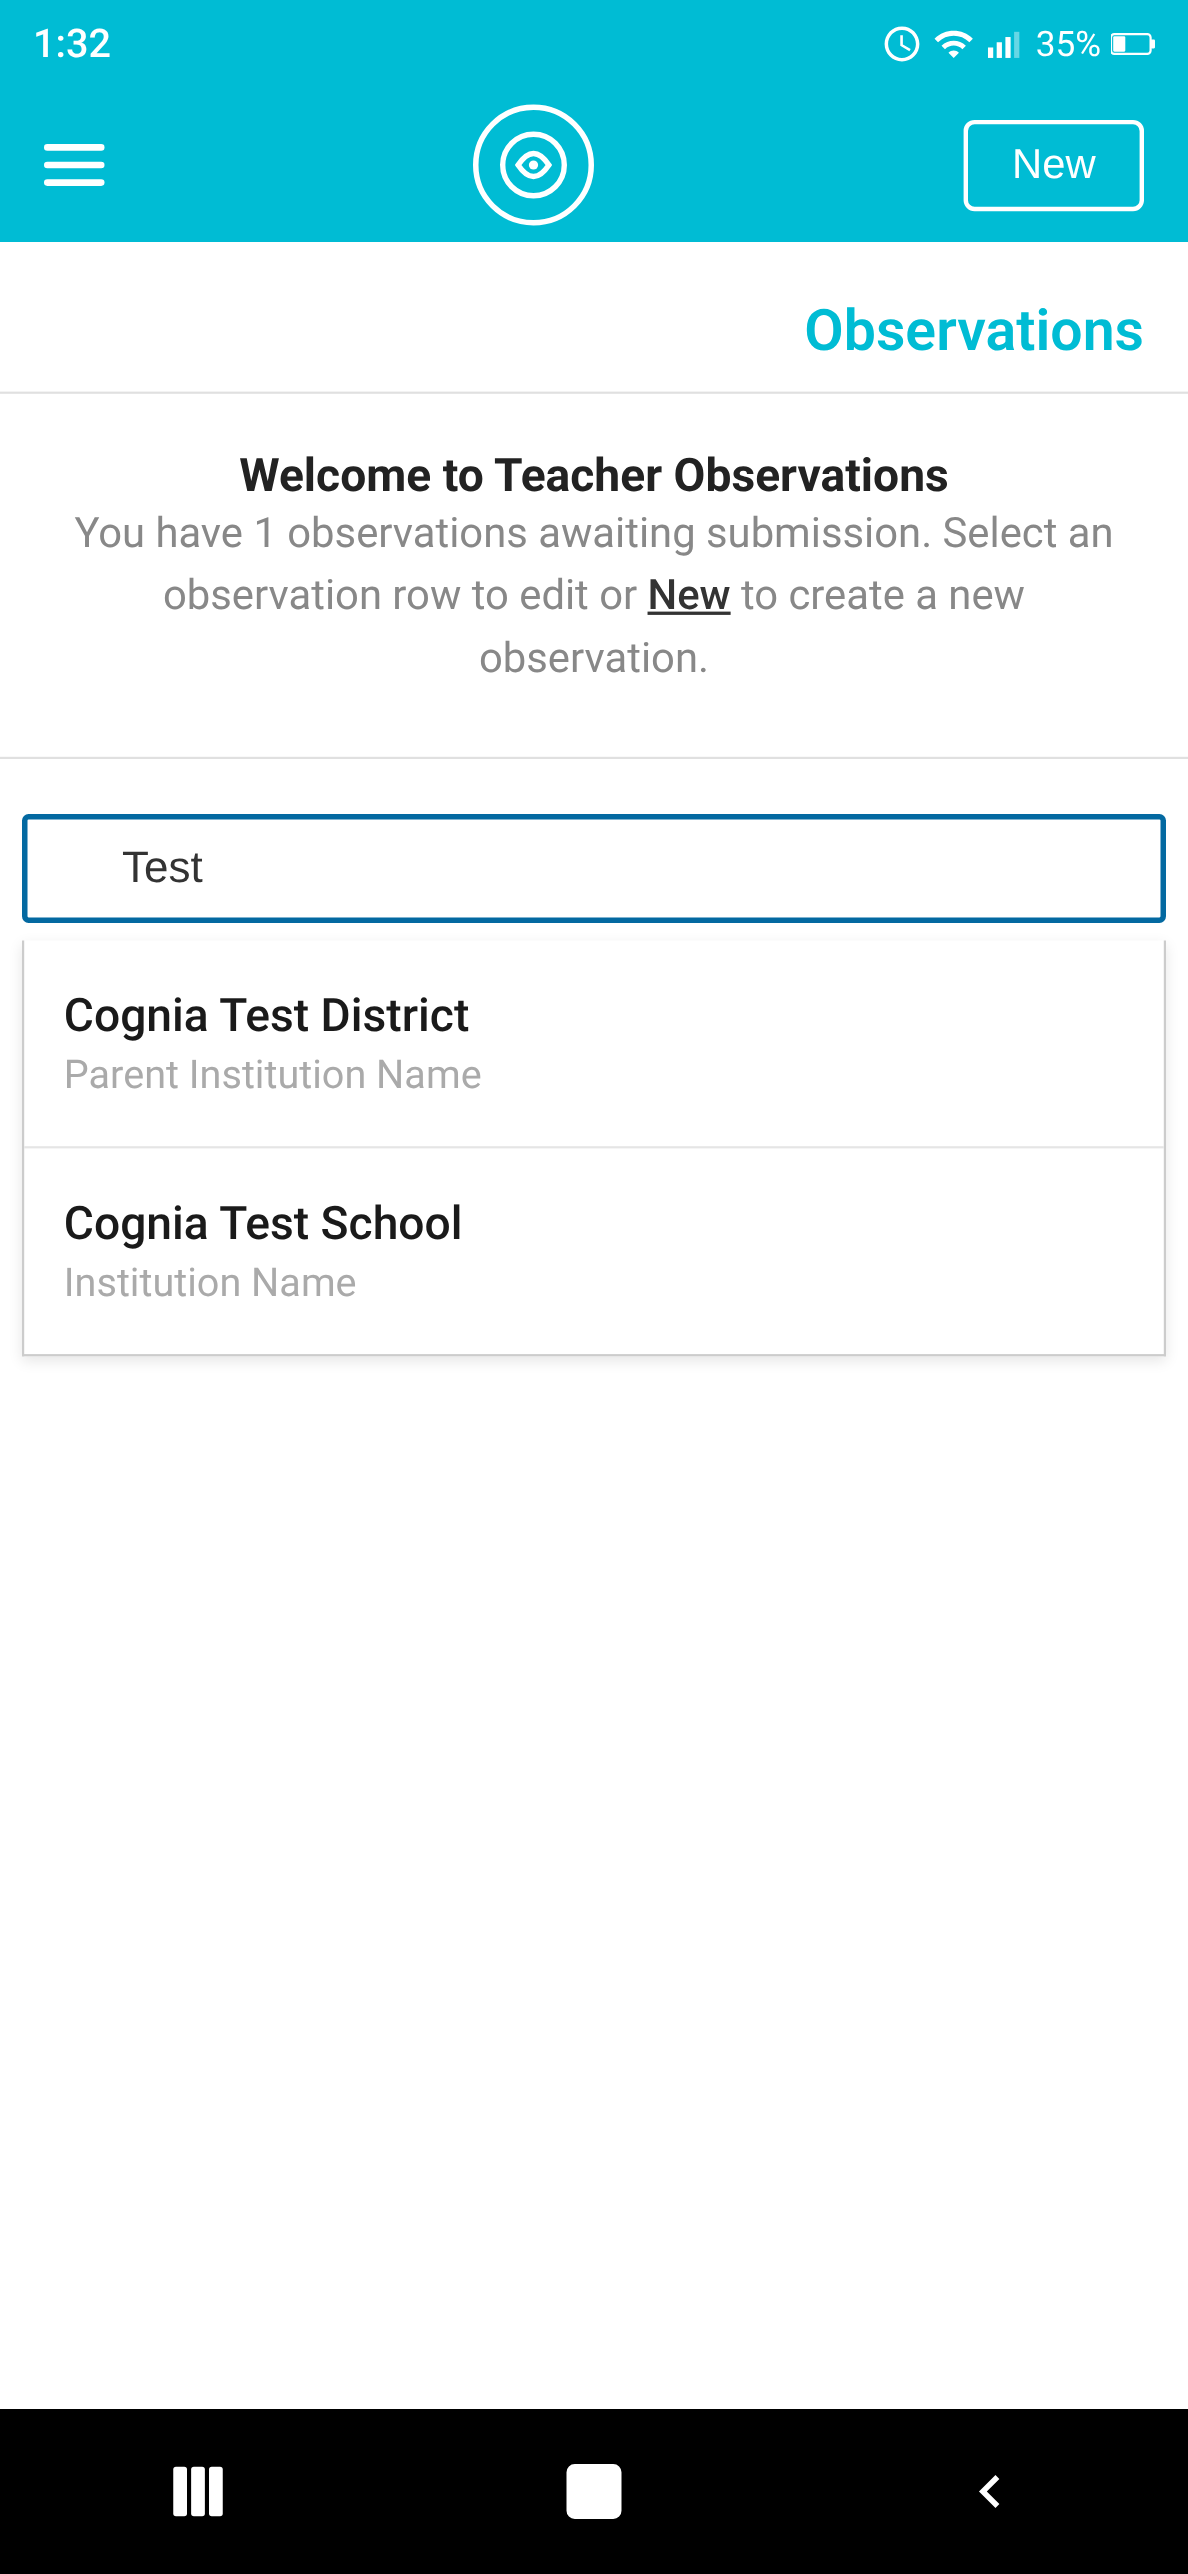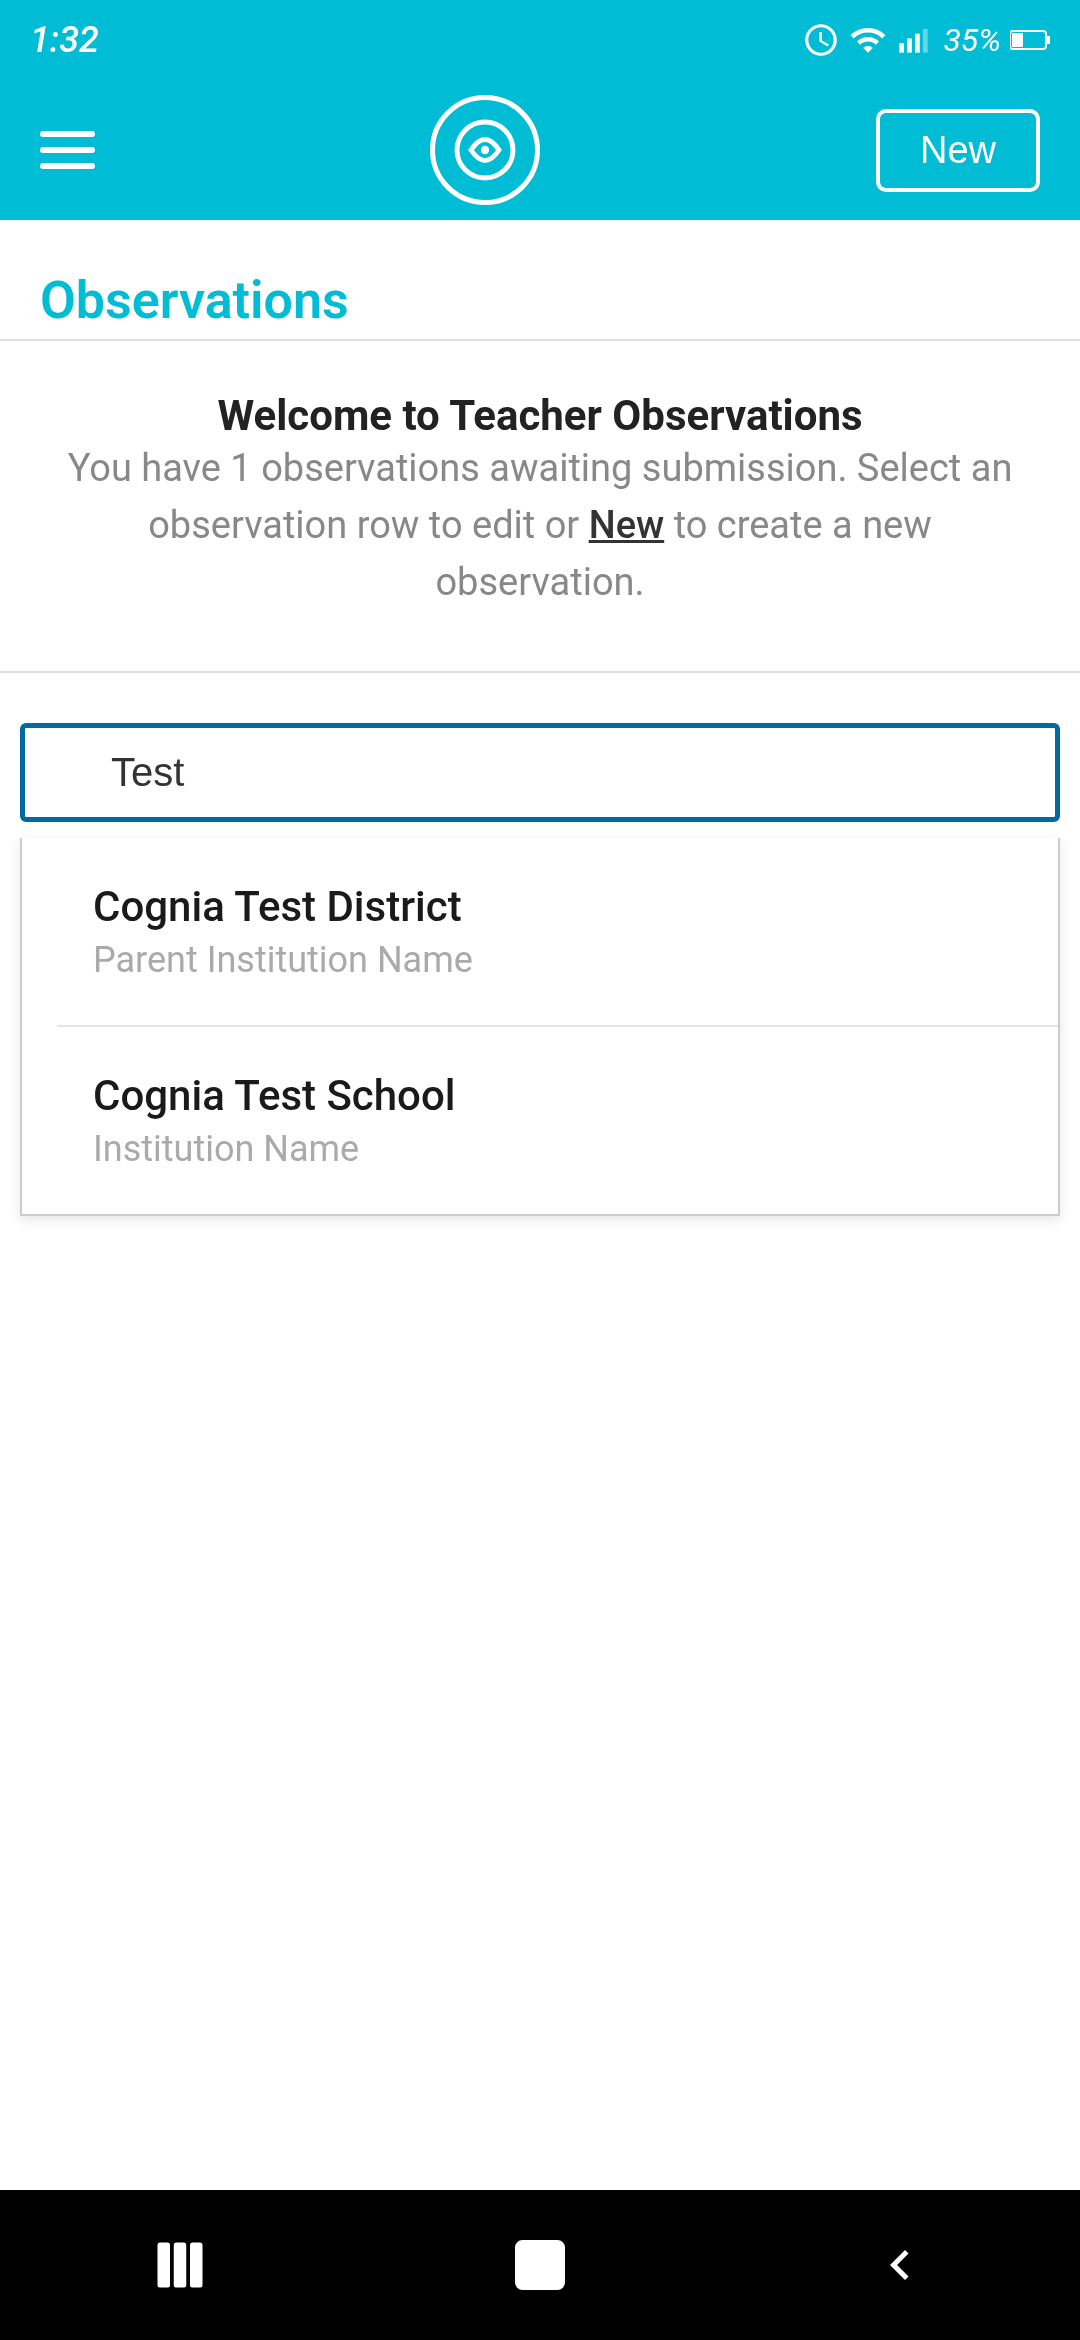--- a/index.html
+++ b/index.html
@@ -17,21 +17,20 @@
     
     .status-bar {
       width: 100%;
       height: 80px;
       background: #00BCD4;
       display: flex;
       align-items: center;
       justify-content: space-between;
       padding: 0 30px;
       color: white;
-      font-style: italic;
     }
 
     .status-bar-left {
       font-size: 36px;
       font-weight: 500;
       color: white;
     }
 
     .status-bar-right {
       display: flex;
@@ -89,22 +88,22 @@
     }
 
     
     .main-content {
       background: #ffffff;
       width: 100%;
     }
 
     
     .observations-title {
-      text-align: left;
-      padding: 50px 40px 8px;
+      text-align: right;
+      padding: 50px 40px 25px;
       font-size: 52px;
       font-weight: 600;
       color: #00BCD4;
       border-bottom: 2px solid #e0e0e0;
     }
 
     
     .welcome-section {
       padding: 50px 40px 60px;
       text-align: center;
@@ -163,21 +162,20 @@
       align-items: center;
     }
 
     
     .dropdown-list {
       margin: 0 20px;
       border: 2px solid #ccc;
       border-top: none;
       background: white;
       box-shadow: 0 4px 12px rgba(0,0,0,0.1);
-      padding-left: 35px;
     }
 
     .dropdown-item {
       padding: 44px 36px;
       cursor: pointer;
       border-bottom: 2px solid #e5e5e5;
     }
 
     .dropdown-item:last-child {
       border-bottom: none;

